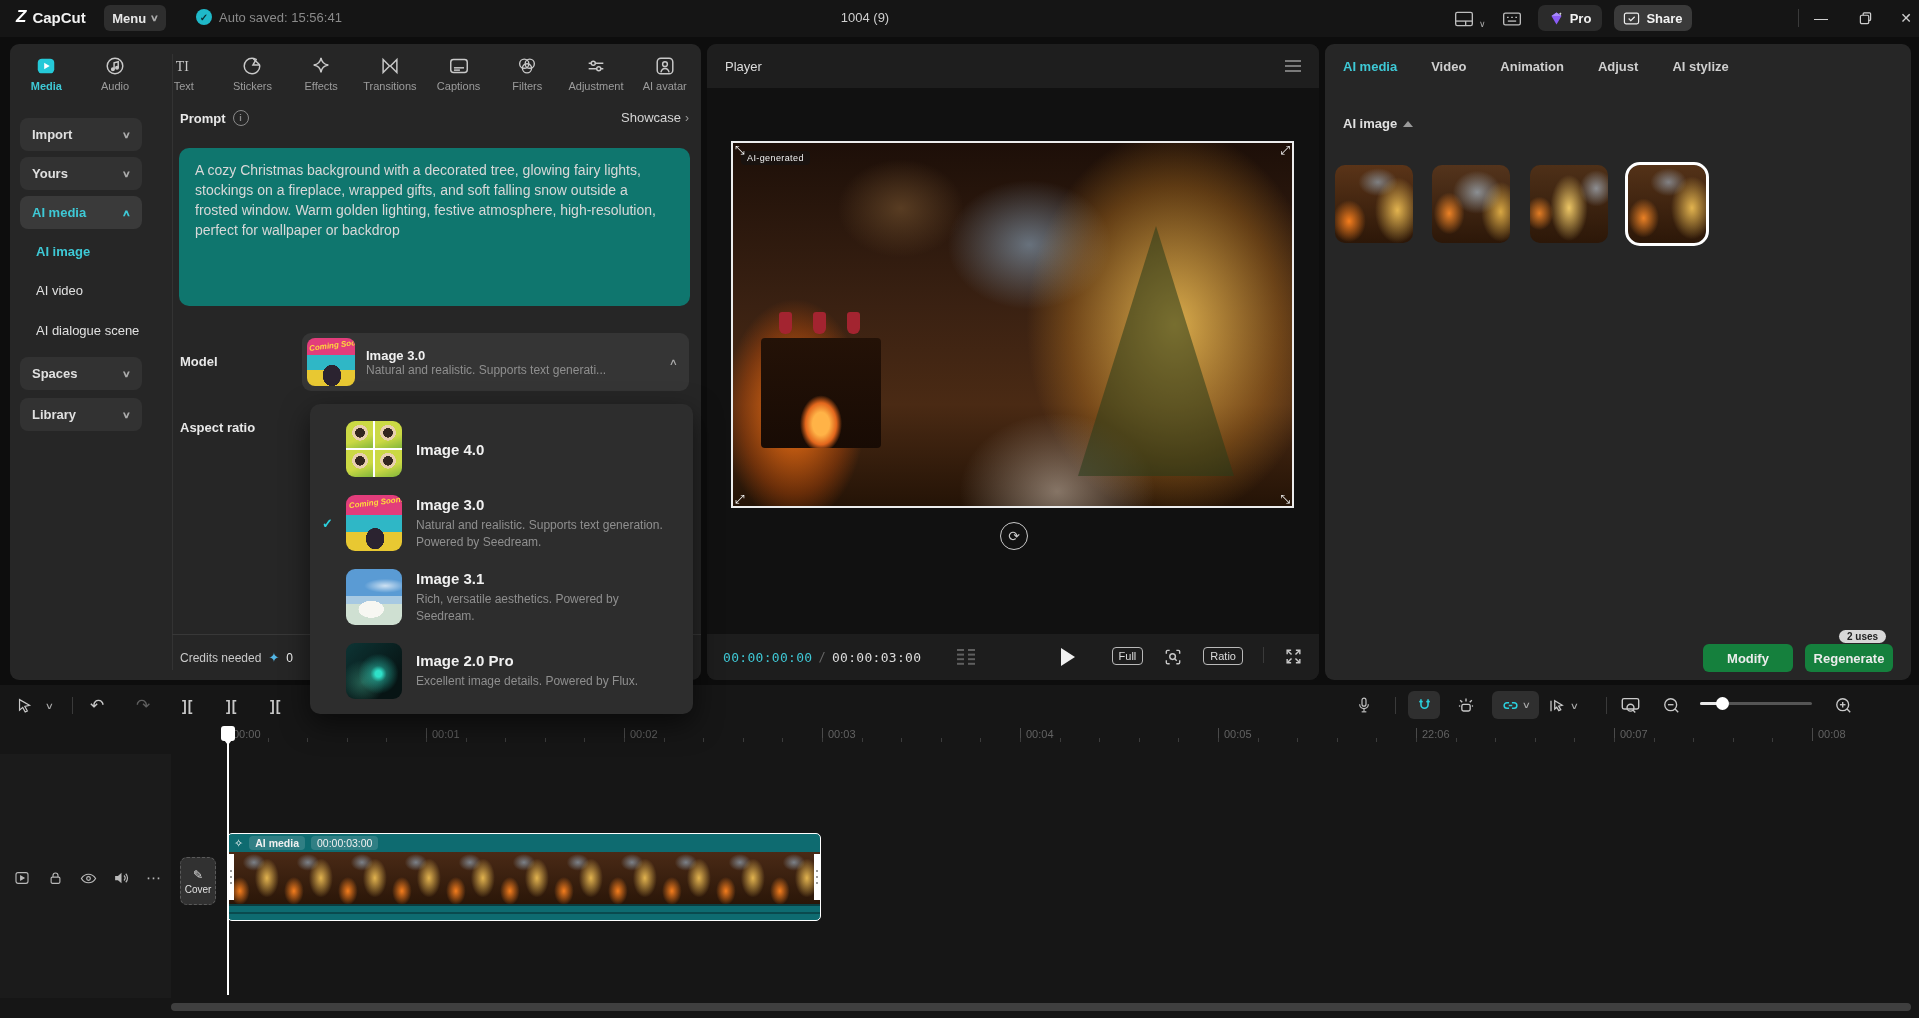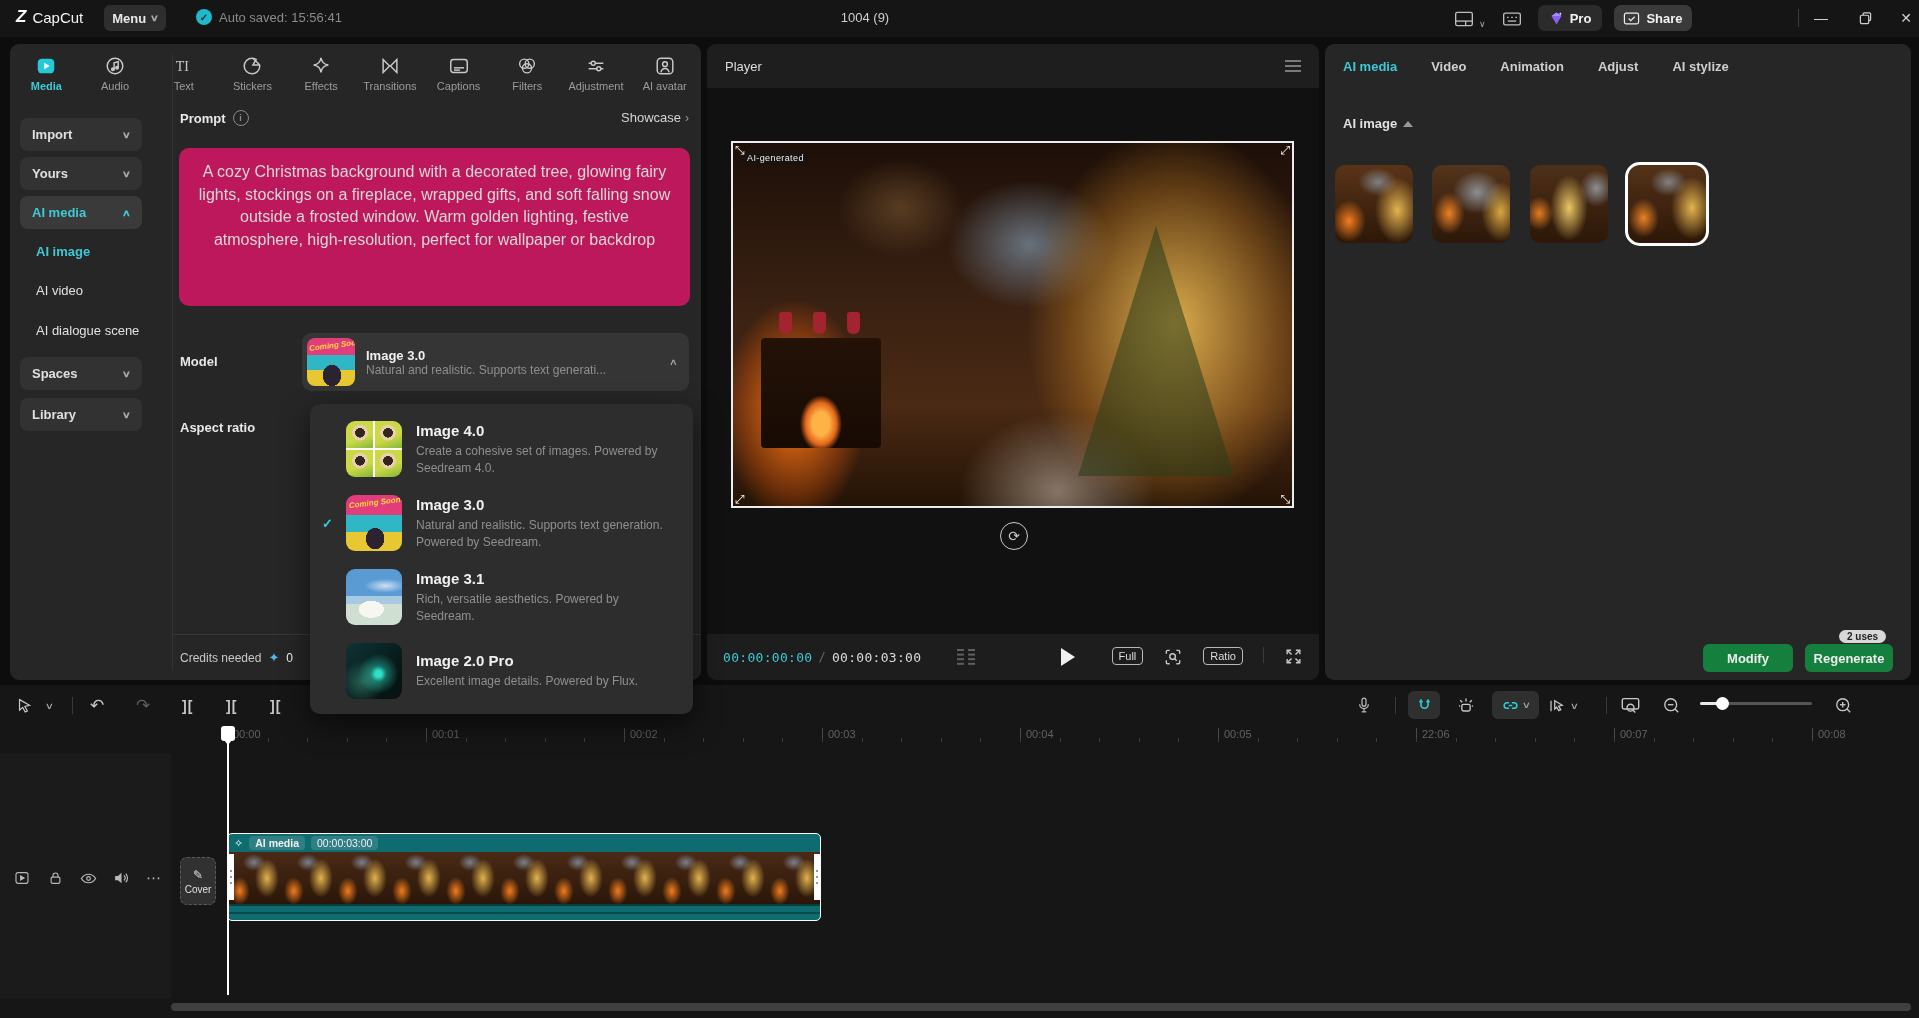--- a/index.html
+++ b/index.html
@@ -8,21 +8,21 @@
     background:#0d0d0d;color:#ddd;
     font-family:"Liberation Sans",sans-serif;
   }
   .abs{position:absolute;}
   svg{display:block;}
 
   
   .topbar{left:0;top:0;width:1919px;height:37px;background:#151515;}
   .logo{left:16px;top:7px;display:flex;align-items:center;gap:7px;}
   .logo-mark{font-weight:bold;font-style:italic;font-size:17px;color:#fff;letter-spacing:-1px;}
-  .logo-text{font-size:15px;font-weight:normal;color:#f2f2f2;}
+  .logo-text{font-size:15px;font-weight:bold;color:#f2f2f2;}
   .menu-btn{left:104px;top:5px;width:62px;height:26px;background:#2e2e2e;border-radius:6px;
     display:flex;align-items:center;justify-content:center;gap:5px;font-size:13px;font-weight:bold;color:#e8e8e8;}
   .chev{font-size:9px;color:#aaa;transform:scaleX(1.4);}
   .autosave{left:196px;top:9px;display:flex;align-items:center;gap:7px;font-size:13px;color:#8a8a8a;}
   .save-dot{width:16px;height:16px;border-radius:50%;background:#1fb9c9;color:#0b2c30;font-size:10px;
     display:flex;align-items:center;justify-content:center;font-weight:bold;}
   .proj-title{left:780px;top:10px;width:170px;text-align:center;font-size:13px;color:#cfcfcf;}
   .tb-ico{top:8px;width:24px;height:21px;display:flex;align-items:center;justify-content:center;}
   .pill{top:5px;height:26px;border-radius:7px;display:flex;align-items:center;justify-content:center;gap:6px;
     font-size:13px;font-weight:bold;color:#f2f2f2;}
@@ -50,22 +50,22 @@
     justify-content:space-between;padding:0 12px;box-sizing:border-box;font-size:13px;font-weight:bold;color:#e0e0e0;}
   .sbtn.sel{background:#3a3a3a;color:#3ec9d6;}
   .sitem{left:26px;height:20px;font-size:13px;color:#e0e0e0;display:flex;align-items:center;}
   .sitem.teal{color:#3ec9d6;font-weight:bold;}
 
   
   .prompt-label{left:170px;top:66px;display:flex;align-items:center;gap:7px;font-size:13px;font-weight:bold;color:#e8e8e8;}
   .info-ico{width:14px;height:14px;border-radius:50%;border:1px solid #8a8a8a;color:#8a8a8a;font-size:9px;
     display:flex;align-items:center;justify-content:center;}
   .showcase{top:66px;right:12px;display:flex;align-items:center;gap:4px;font-size:13px;color:#d5d5d5;}
-  .prompt-box{left:169px;top:104px;width:511px;height:158px;background:#be185d;border-radius:10px;
-    padding:13px 16px;box-sizing:border-box;font-size:16px;line-height:1.42;color:#d8d8d8;text-align:center;}
+  .prompt-box{left:169px;top:104px;width:511px;height:158px;background:#0f766e;border-radius:10px;
+    padding:13px 16px;box-sizing:border-box;font-size:14px;line-height:1.42;color:#d8d8d8;}
   .field-label{left:170px;font-size:13px;font-weight:bold;color:#e8e8e8;}
 
   
   .model-sel{left:292px;top:289px;width:387px;height:58px;background:#353535;border-radius:9px;
     display:flex;align-items:center;padding:0 12px 0 5px;box-sizing:border-box;gap:11px;}
   .thumb48{width:48px;height:48px;border-radius:8px;flex:none;position:relative;overflow:hidden;}
   .thumb56{width:56px;height:56px;border-radius:9px;flex:none;position:relative;overflow:hidden;}
   .cs-text{position:absolute;left:2px;top:3px;width:100%;text-align:center;font-size:8px;font-weight:bold;
     font-style:italic;color:#ffd83d;transform:rotate(-7deg);white-space:nowrap;}
   .t-comingsoon{background:
@@ -408,21 +408,20 @@
 </div>
 
 <div class="abs dropdown">
   <div class="ditem">
     <span class="dcheck"></span>
     <div class="dthumb-wrap">
         <div class="thumb56 t-img40"></div>
       </div>
     <div>
       <div class="dname">Image 4.0</div>
-      <div class="ddesc">Create a cohesive set of images. Powered by Seedream 4.0.</div>
     </div>
   </div>
   <div class="ditem">
     <span class="dcheck">✓</span>
     <div class="dthumb-wrap">
         <div class="thumb56 t-comingsoon">
       <span class="cs-text">Coming Soon!</span>
     </div>
       </div>
     <div>

